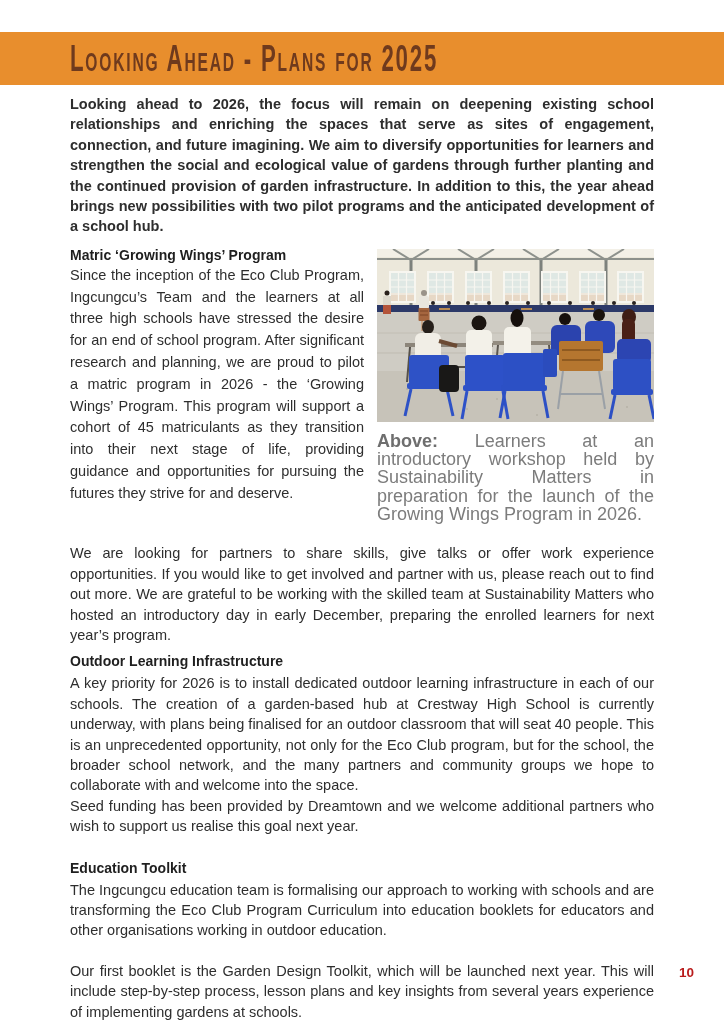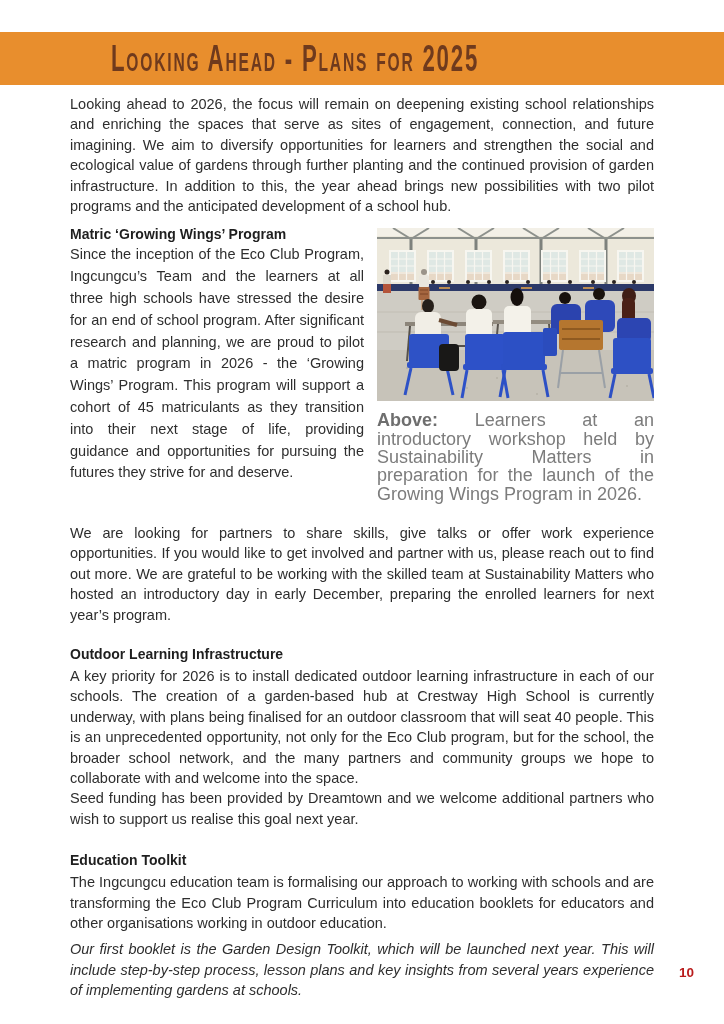--- a/index.html
+++ b/index.html
@@ -8,58 +8,58 @@
     width:724px; height:1024px;
     background:#ffffff;
     font-family:"Liberation Sans", sans-serif;
     color:#2e2e2e;
     overflow:hidden;
   }
   .banner {
     margin-top:32px;
     width:724px; height:53px;
     background:#E88E2D;
-    display:flex; align-items:center;justify-content:flex-end;
+    display:flex; align-items:center;
   }
   .banner-title {
     margin-left:70px;
     font-size:37px;
     font-weight:700;
     font-variant:small-caps;
     letter-spacing:3px;
     color:#6F3A1D;
     transform:scaleX(0.60);
     transform-origin:left center;
     white-space:nowrap;
   }
   .content { padding:0 70px; }
   p { margin:0; font-size:14.5px; line-height:20.4px; text-align:justify; }
-  .intro { margin-top:9px; }
+  .intro { margin-top:9px;font-weight:bold; }
   h3 {
     margin:0; font-size:14px; line-height:19px;
     font-weight:700; color:#1f1f1f; text-align:left;
   }
   .two-col { display:flex; margin-top:9px; }
   .col-left { width:322px; }
   .col-left p { line-height:21.8px; }
   .col-right { width:277px; margin-left:13px; }
   .photo {
     width:277px; height:173px; display:block; margin-top:3px;
   }
   .caption {
     margin-top:10px;
     font-size:18px; line-height:18.3px;
     color:#7c7c7c; text-align:justify;
   }
   .caption .cap-label { font-weight:700; color:#6e6e6e; }
   .followup { margin-top:20px; }
-  .section-outdoor { margin-top:20px; }
+  .section-outdoor { margin-top:7px; }
   .section-toolkit { margin-top:22px; }
   .section-outdoor h3, .section-toolkit h3 { margin-bottom:2px; }
-  .gap-para { margin-top:6px;font-style:italic; }
+  .gap-para { margin-top:20px; }
   .page-number {
     position:absolute; right:30px; bottom:44px;
     font-size:13.5px; font-weight:700; color:#b91c1c;
   }
 </style>
 </head>
 <body>
 
 <div class="page">
 

